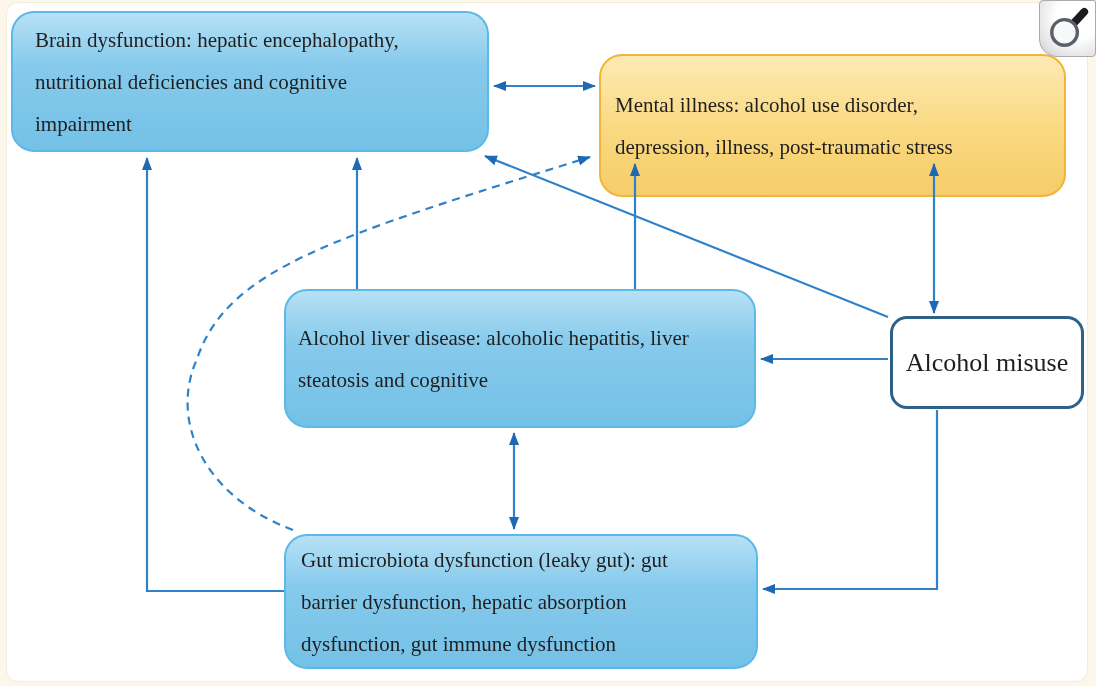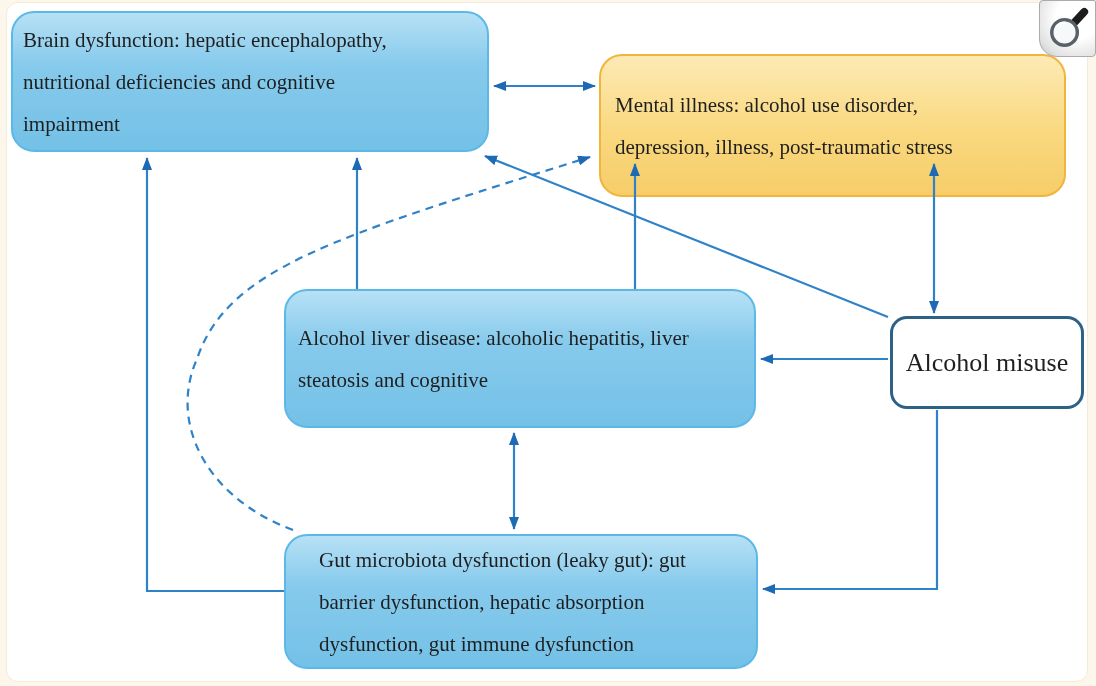--- a/index.html
+++ b/index.html
@@ -28,25 +28,25 @@
     border:2px solid #5cb9e7;
   }
   .yellow {
     background:linear-gradient(180deg,#fdeab4 0%,#f9d87f 55%,#f6cd69 100%);
     border:2px solid #f0b63c;
   }
   .outline {
     background:#ffffff; border:3px solid #2e6186; border-radius:17px;
     align-items:center; font-size:26px;
   }
-  .n-brain  { left:10px;  top:10px;  width:478px; height:141px; padding-left:10px; }
+  .n-brain  { left:10px;  top:10px;  width:478px; height:141px; padding-left:22px; }
   .n-mental { left:598px; top:8px;  width:467px; height:143px; padding-left:14px;margin-top:45px; }
   .n-liver  { left:283px; top:288px; width:472px; height:139px; padding-left:12px; }
   .n-misuse { left:889px; top:315px; width:194px; height:93px; }
-  .n-gut    { left:283px; top:533px; width:474px; height:135px; padding-left:33px; }
+  .n-gut    { left:283px; top:533px; width:474px; height:135px; padding-left:15px; }
 
   .edges { position:absolute; inset:0; width:100%; height:100%;
            pointer-events:none; z-index:5; }
 
   .zoom-btn {
     position:absolute; right:0; top:0; width:57px; height:57px;
     box-sizing:border-box; z-index:10; cursor:pointer;
     background:radial-gradient(circle at 68% 30%, #ffffff 40%, #e2e2e2 78%, #c2c2c2 100%);
     border:1px solid #ababab;
     border-radius:4px 2px 4px 18px;

